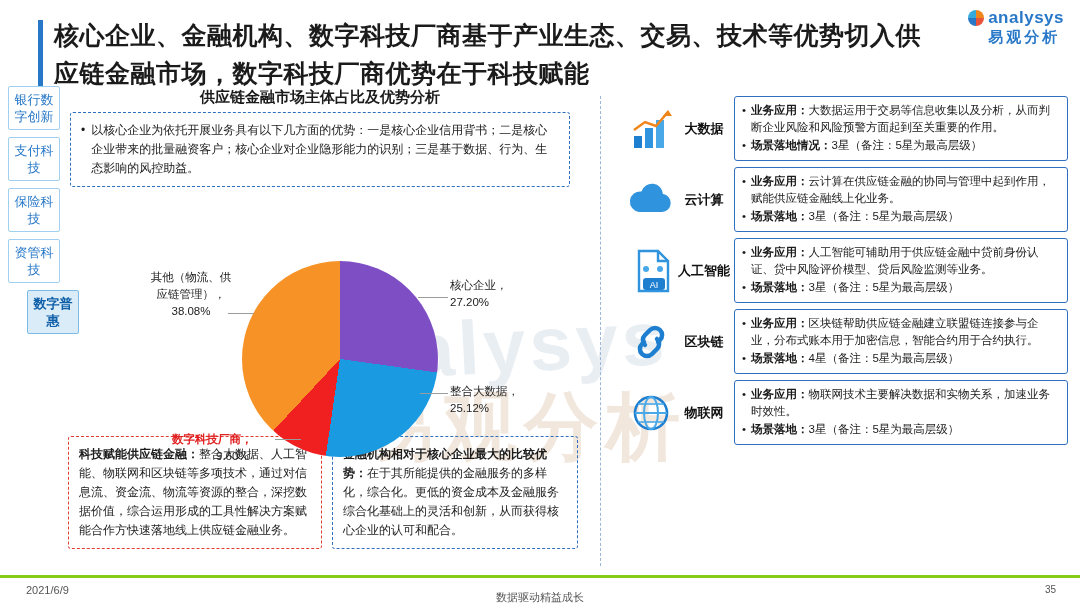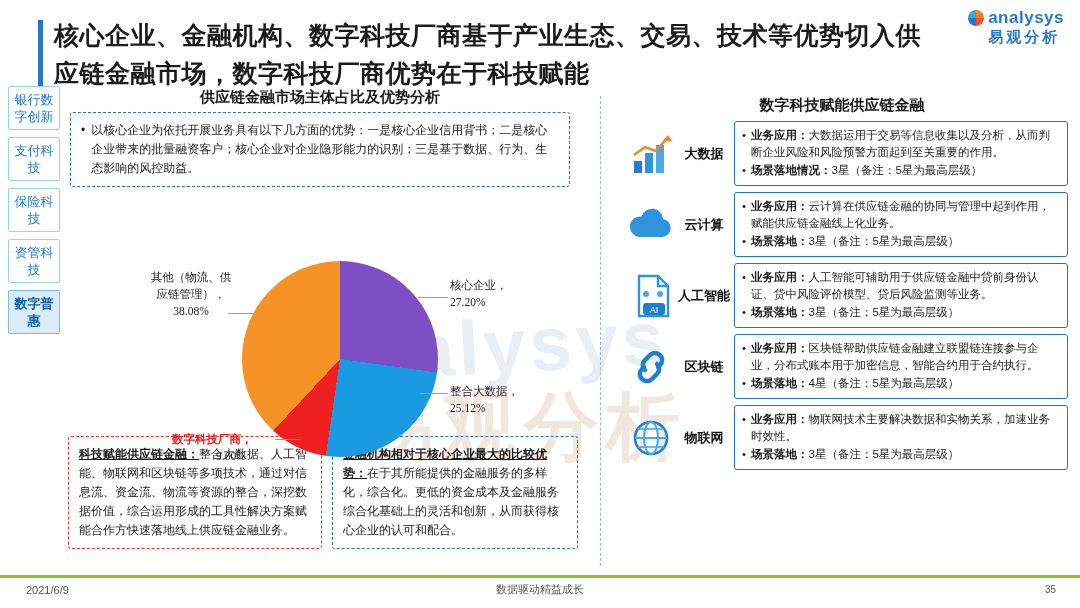--- a/index.html
+++ b/index.html
@@ -50,46 +50,47 @@
     line-height:17px;
     border-radius:2px;
     background:#fff;
     box-sizing:border-box;
   }
   .nav-item.active{
     background:#d9ecf8;
     border-color:#7cbbe6;
     color:#0f5ea8;
     font-weight:bold;
+    margin-left:19px;
   }
 
   
   .left-panel{position:absolute;left:60px;top:88px;width:520px;height:480px;}
   .section-title{
     font-size:15px;font-weight:bold;color:#1b1b1b;text-align:center;
     margin-bottom:6px;
   }
   .box{
     border:1px dashed #2f6fc0;
     border-radius:3px;
     padding:8px 10px;
     font-size:12px;
     line-height:19px;
     color:#1b1b1b;
     box-sizing:border-box;
   }
-  .box b{font-weight:bold;text-decoration:underline;}
+  .box b{font-weight:bold;}
   .box-top{
     position:absolute;left:10px;top:24px;width:500px;
   }
   .bullet{display:flex;}
   .bullet .dot{margin-right:6px;}
 
   
-  .pie-wrap{position:absolute;left:0px;top:128px;width:520px;height:300px;font-family:Liberation Serif, serif;}
+  .pie-wrap{position:absolute;left:0px;top:128px;width:520px;height:300px;}
   .pie{
     position:absolute;left:182px;top:20px;width:196px;height:196px;border-radius:50%;
     background:conic-gradient(
       from 0deg,
       #7e4fc4 0 27.2%,
       #1a9ae0 27.2% 52.32%,
       #f02020 52.32% 61.92%,
       #f79226 61.92% 100%
     );
   }
@@ -115,21 +116,21 @@
     font-size:11.5px;line-height:17px;padding:5px 7px;box-sizing:border-box;
     min-height:62px;
   }
   .tech-box .li{display:flex;margin-bottom:1px;}
   .tech-box .li .dot{margin-right:5px;}
   .tech-box b{font-weight:bold;}
 
   
   .footer{position:absolute;left:0;bottom:0;width:1080px;height:30px;border-top:3px solid #84cc16;}
   .footer .date{position:absolute;left:26px;top:6px;font-size:11px;color:#555;}
-  .footer .center{position:absolute;left:0;right:0;top:4px;text-align:center;font-size:11px;color:#555;}
+  .footer .center{position:absolute;left:0;right:0;top:12px;text-align:center;font-size:11px;color:#555;}
   .footer .page{position:absolute;right:24px;top:6px;font-size:10px;color:#555;}
 
   
   .wm{
     position:absolute;left:255px;top:215px;
     font-size:76px;color:#e9eef3;font-weight:bold;
     letter-spacing:4px;pointer-events:none;user-select:none;
     transform:rotate(-3deg);
     z-index:0;
     white-space:nowrap;
@@ -213,21 +214,20 @@
     </div>
     <div class="box box-blue">
       <b>金融机构相对于核心企业最大的比较优势：</b><span>在于其所能提供的金融服务的多样化，综合化。更低的资金成本及金融服务综合化基础上的灵活和创新，从而获得核心企业的认可和配合。</span>
     </div>
   </div>
 </div>
 
 <div class="vdiv"></div>
 
 <div class="right-panel">
-  <div class="right-title">数字科技赋能供应链金融</div>
 
   <div class="tech-row">
     <div class="tech-icon">
       <svg width="46" height="46" viewBox="0 0 46 46">
         <rect x="6" y="30" width="8" height="12" fill="#1e7fd0"></rect>
         <rect x="17" y="22" width="8" height="20" fill="#2f93dd"></rect>
         <rect x="28" y="14" width="8" height="28" fill="#49a8e8"></rect>
         <polyline points="6,24 17,16 28,20 40,6" fill="none" stroke="#f08519" stroke-width="2.4"></polyline>
         <polygon points="40,4 44,10 35,10" fill="#f08519"></polygon>
       </svg>

